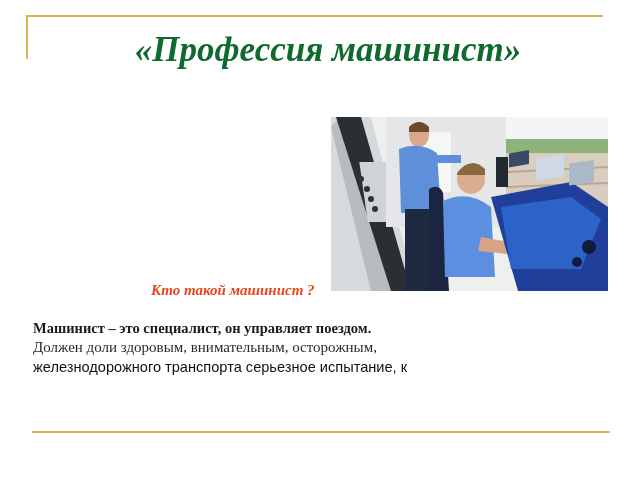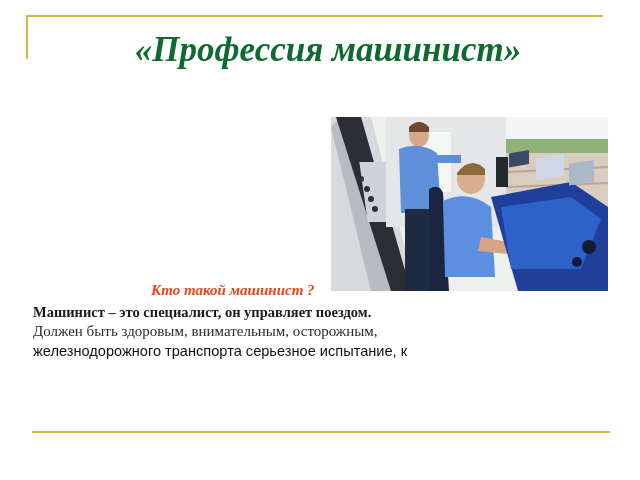--- a/index.html
+++ b/index.html
@@ -35,21 +35,21 @@
     .photo svg { display: block; }
     .subtitle {
       position: absolute; left: 151px; top: 280px;
       font-family: "Liberation Serif", serif;
       font-weight: bold; font-style: italic;
       font-size: 15px; line-height: 20px;
       color: #e4471c;
       white-space: nowrap;
     }
     .body-text {
-      position: absolute; left: 33px; top: 303px; width: 430px;
+      position: absolute; left: 33px; top: 319px; width: 430px;
       font-size: 14.5px; line-height: 19.3px; color: #1a1a1a;
     }
     .body-text .lead {
       font-family: "Liberation Serif", serif; font-weight: bold; font-size: 14.5px;
     }
     .body-text .serif {
       font-family: "Liberation Serif", serif; font-size: 15px; color: #2a2a2a;
     }
     .body-text .sans {
       font-family: "Liberation Sans", sans-serif; font-size: 14.6px; color: #111;
@@ -109,17 +109,17 @@
     <circle cx="258" cy="130" r="7" fill="#0f1c3a"></circle>
     <circle cx="246" cy="145" r="5" fill="#0f1c3a"></circle>
     <rect x="165" y="40" width="12" height="30" fill="#222a30"></rect>
   </svg>
 </div>
 
 <div class="subtitle">Кто такой машинист ?</div>
 
 <div class="body-text">
   <span class="line lead">Машинист – это специалист, он управляет поездом.</span>
-  <span class="line serif">Должен быть здоровым, внимательным, осторожным,</span>
+  <span class="line serif">Должен доли здоровым, внимательным, осторожным,</span>
   <span class="line sans">железнодорожного транспорта серьезное испытание, к</span>
 </div>
 
 <div class="frame-bottom"></div>
 
 </body></html>

